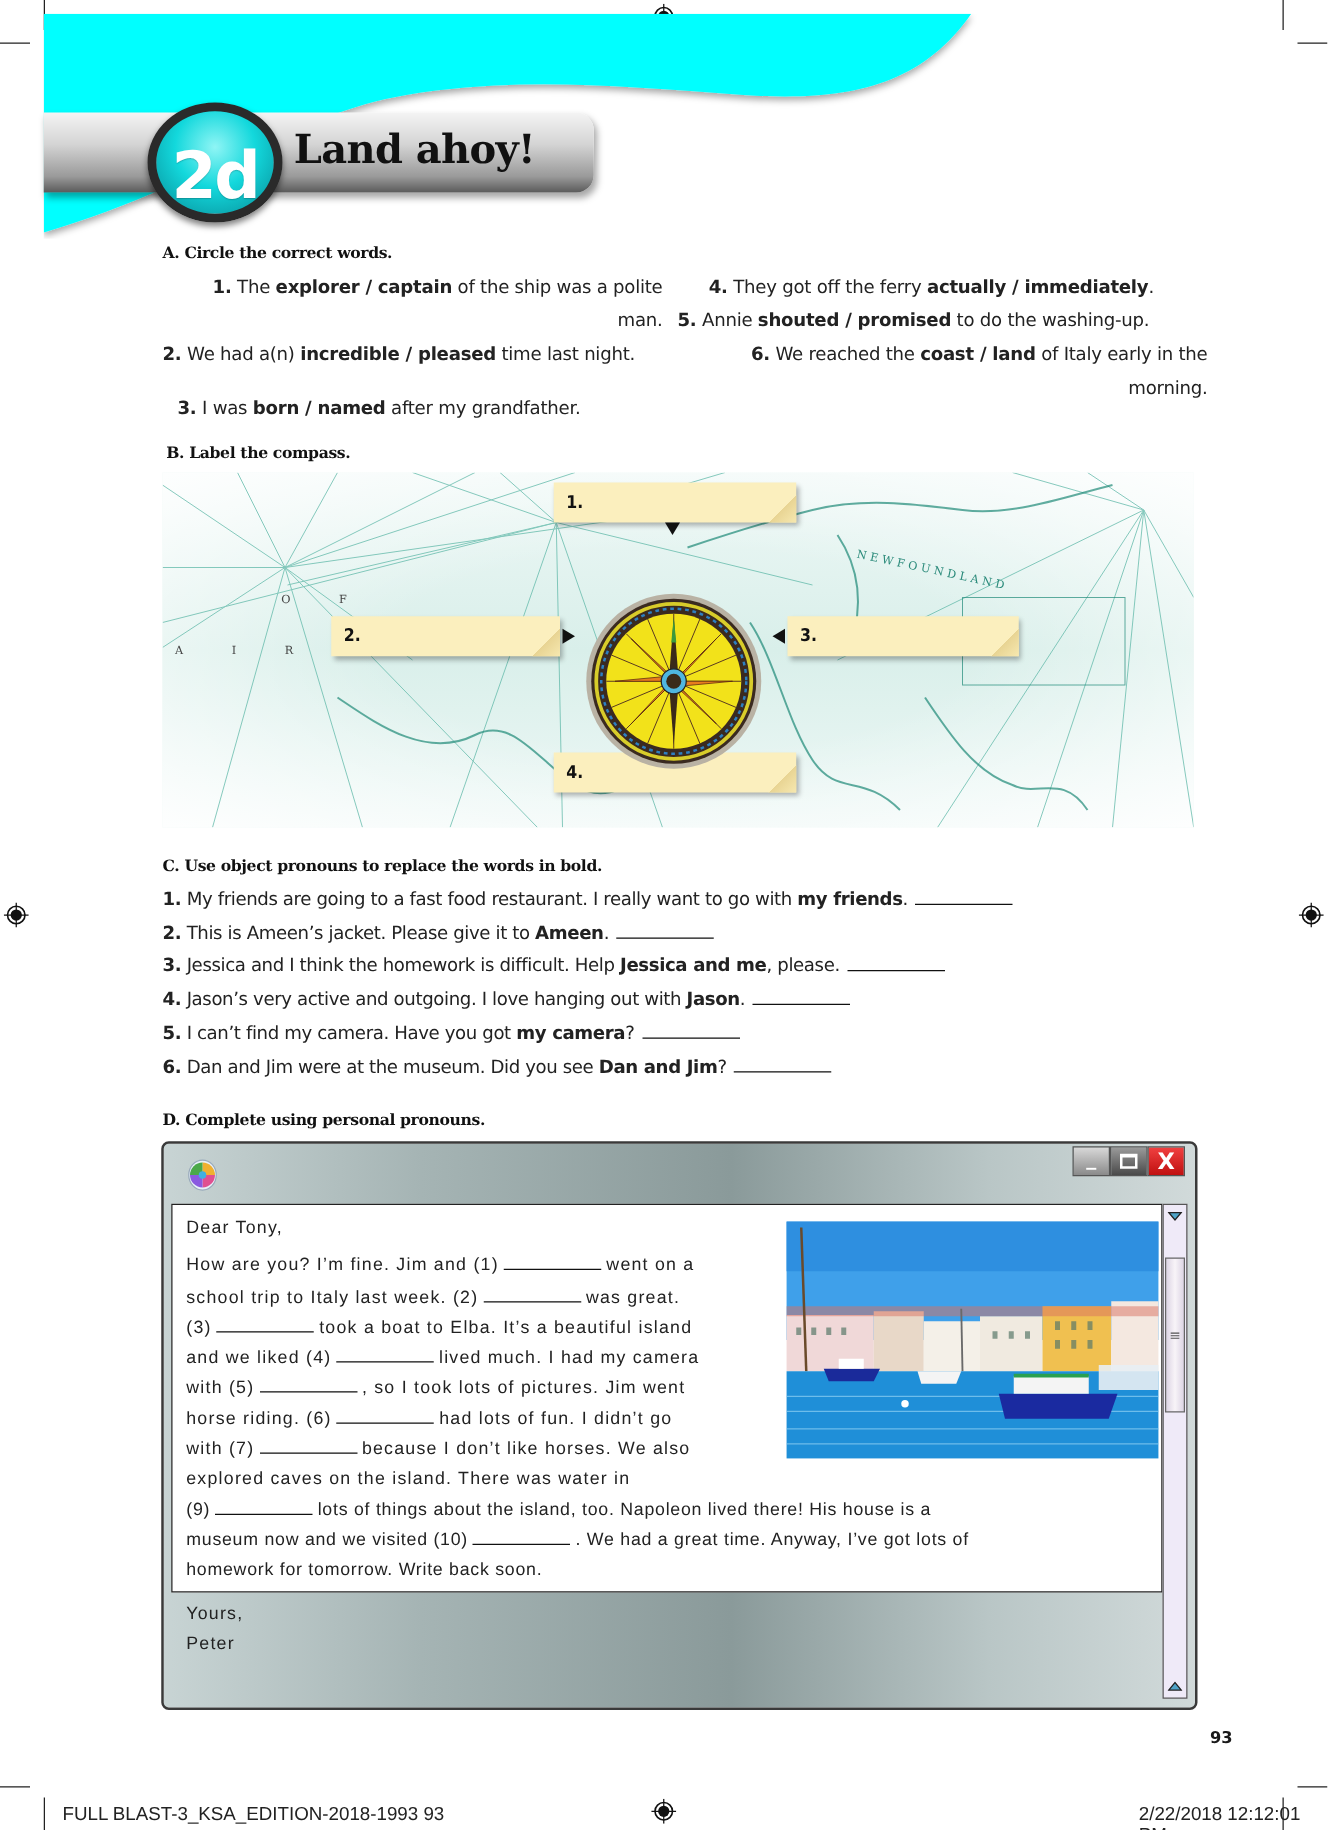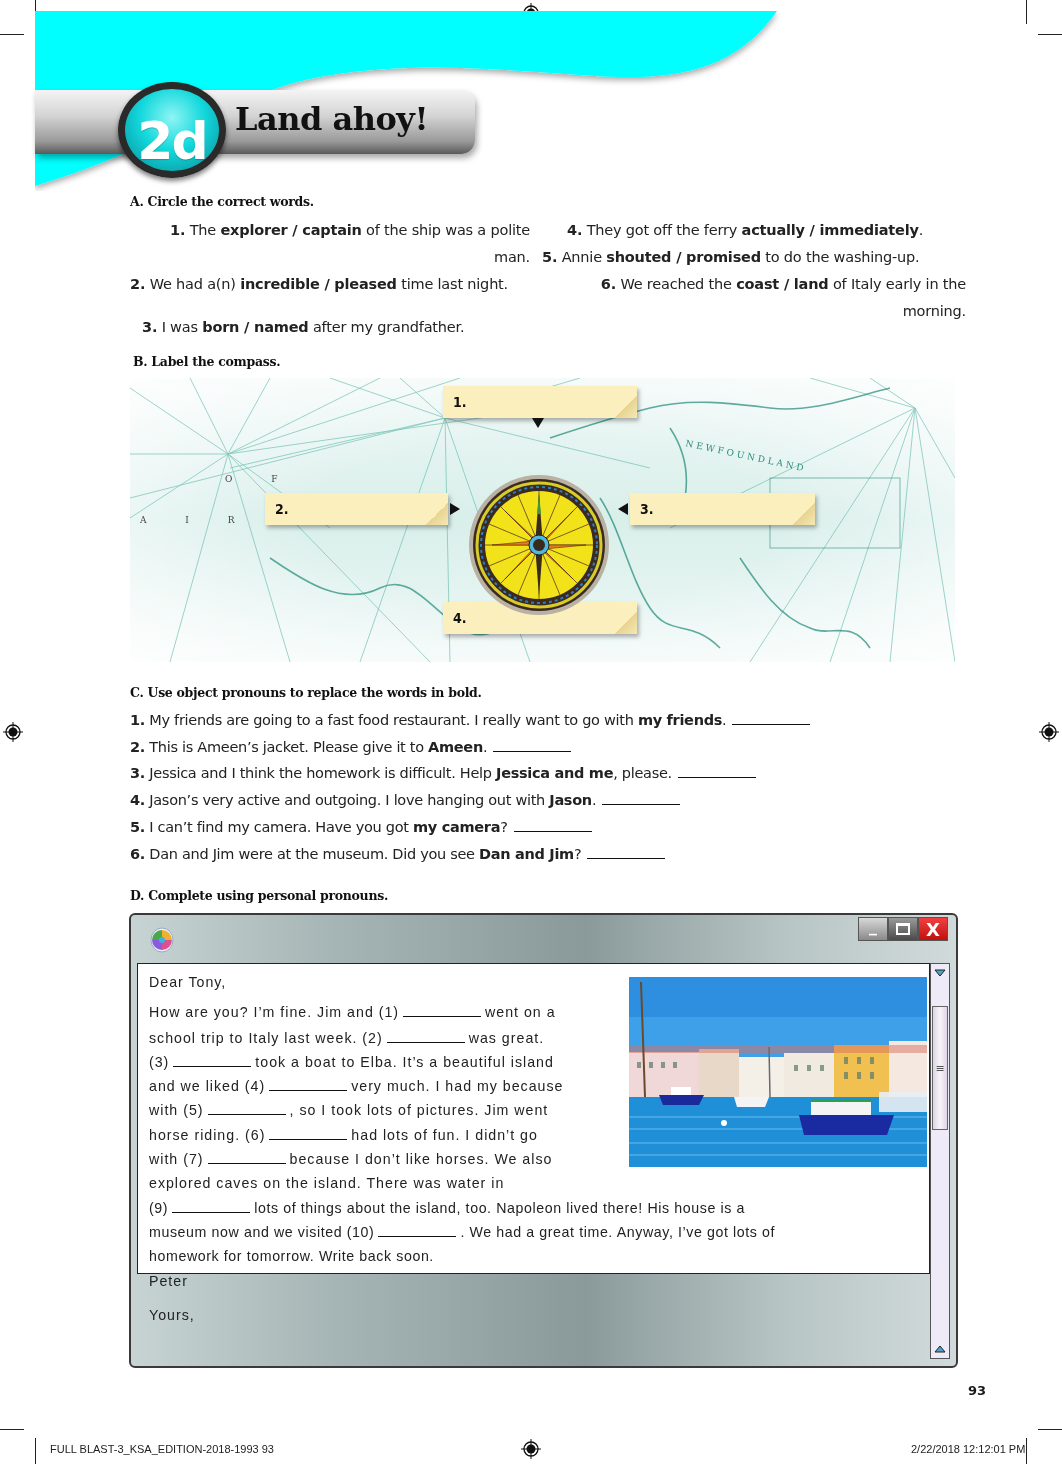--- a/index.html
+++ b/index.html
@@ -96,21 +96,21 @@
     position: absolute; left: 1px; top: 42px; width: 16px; height: 124px;
     background: linear-gradient(90deg, #dcd4e4, #f8f4f8, #dcd4e4); border: 1px solid #666;
     display: flex; align-items: center; justify-content: center;
   }
   .letter { position: absolute; font-family: "Liberation Sans", sans-serif; font-size: 14.2px; color: #222; letter-spacing: 1px; line-height: 24.3px; }
   .letter p { white-space: nowrap; }
   .lb { display: inline-block; width: 78px; border-bottom: 1.3px solid #111; height: 10px; margin: 0 4px; }
   .photo { position: absolute; left: 491px; top: 13px; width: 298px; height: 190px; overflow: hidden; }
 
   .page-num { position: absolute; left: 968px; top: 1383px; font-weight: bold; font-size: 13px; }
-  .footer { position: absolute; top: 1443px; font-family: "Liberation Sans", sans-serif; font-size: 11px; color: #222; }
+  .footer { position: absolute; top: 1443px; font-family: "Liberation Sans", sans-serif; font-size: 15px; color: #222; }
 </style>
 </head>
 <body>
 
 <div class="crop" style="left:35px;top:0;width:1px;height:24px;"></div>
 <div class="crop" style="left:0;top:34px;width:24px;height:1px;"></div>
 <div class="crop" style="left:1026px;top:0;width:1px;height:24px;"></div>
 <div class="crop" style="left:1038px;top:34px;width:24px;height:1px;"></div>
 <div class="crop" style="left:0;top:1429px;width:24px;height:1px;"></div>
 <div class="crop" style="left:35px;top:1438px;width:1px;height:26px;"></div>
@@ -369,30 +369,30 @@
         <rect x="250" y="115" width="48" height="20" fill="#e8eef4" opacity="0.9"></rect>
         <circle cx="95" cy="146" r="3" fill="#fff"></circle>
       </svg>
     </div>
 
     <div class="letter" style="left:11px;top:6px;">
       <p style="margin-bottom:6px;">Dear Tony,</p>
       <p><span>How are you? I’m fine. Jim and (1)</span><span class="lb"></span><span>went on a</span></p>
       <p style="margin-top:1px;"><span>school trip to Italy last week. (2)</span><span class="lb"></span><span>was great.</span></p>
       <p><span>(3)</span><span class="lb"></span><span>took a boat to Elba. It’s a beautiful island</span></p>
-      <p><span>and we liked (4)</span><span class="lb"></span><span>very much. I had my because</span></p>
+      <p><span>and we liked (4)</span><span class="lb"></span><span>lived much. I had my camera</span></p>
       <p><span>with (5)</span><span class="lb"></span><span>, so I took lots of pictures. Jim went</span></p>
       <p><span>horse riding. (6)</span><span class="lb"></span><span>had lots of fun. I didn’t go</span></p>
       <p><span>with (7)</span><span class="lb"></span><span>because I don’t like horses. We also</span></p>
       <p><span>explored caves on the island. There was water in</span></p>
       <p style="letter-spacing:0.6px;"><span>(9)</span><span class="lb"></span><span>lots of things about the island, too. Napoleon lived there! His house is a</span></p>
       <p style="letter-spacing:0.6px;"><span>museum now and we visited (10)</span><span class="lb"></span><span>. We had a great time. Anyway, I’ve got lots of</span></p>
       <p style="letter-spacing:0.6px;"><span>homework for tomorrow. Write back soon.</span></p>
+      <p style="margin-top:10px;">Yours,</p>
       <p>Peter</p>
-      <p style="margin-top:10px;">Yours,</p>
     </div>
   </div>
 
   <div class="scrollbar">
     <svg style="position:absolute;left:3px;top:5px;" width="12" height="8" viewBox="0 0 12 8">
         <polygon points="1,1 11,1 6,7" fill="#4fa3c8" stroke="#222" stroke-width="1"></polygon>
       </svg>
     <div class="thumb">
       <span style="font-size:11px;color:#555;">≡</span>
     </div>

